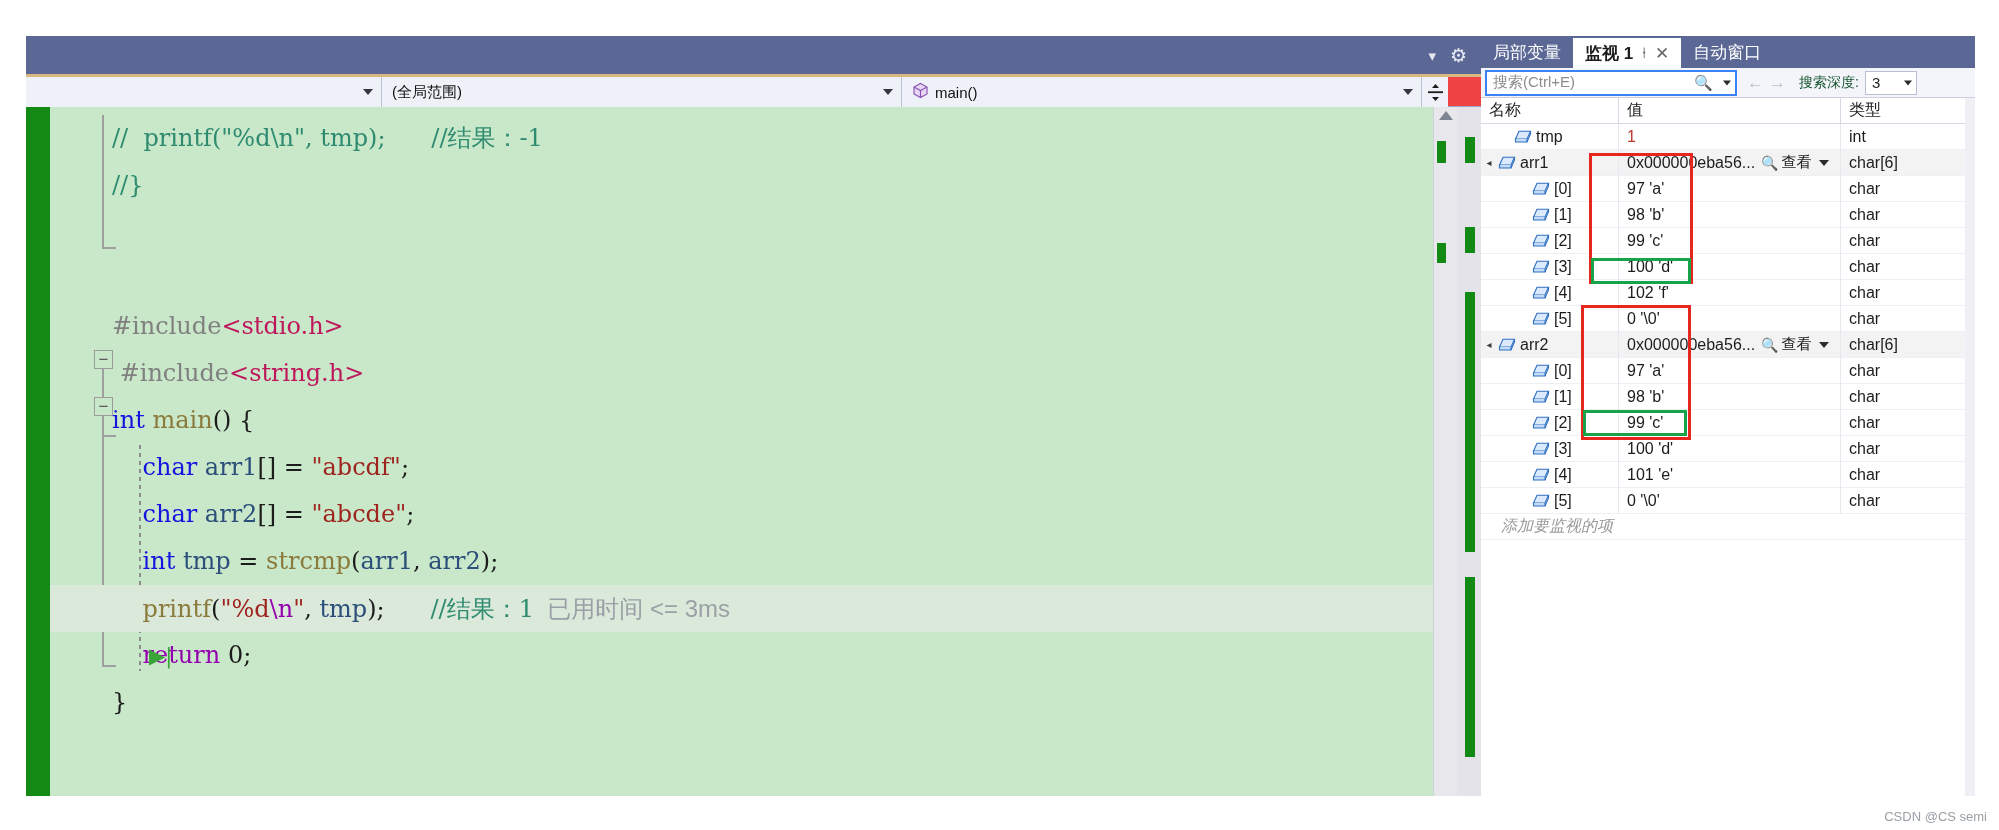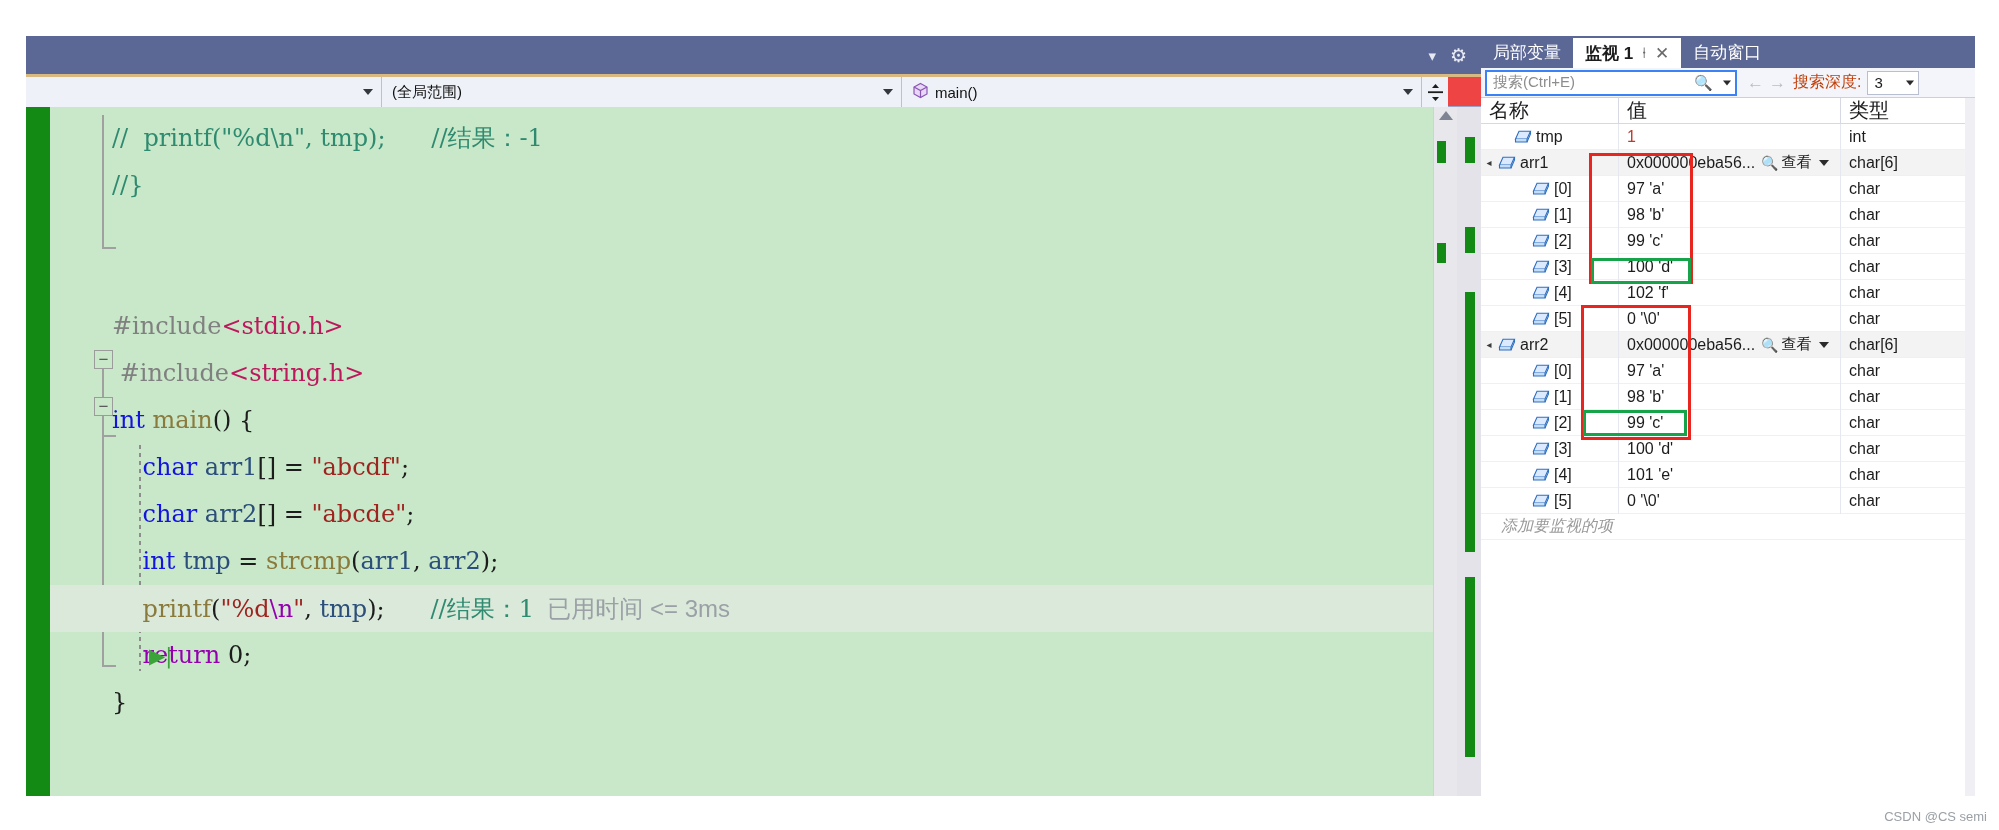--- a/index.html
+++ b/index.html
@@ -223,21 +223,21 @@
     position: absolute; right: 22px; top: 50%; transform: translateY(-50%);
     color: #3a57a8; font-size: 15px;
   }
   .w-search .drop {
     position: absolute; right: 4px; top: 50%; transform: translateY(-50%);
     width: 0; height: 0;
     border-left: 4px solid transparent; border-right: 4px solid transparent;
     border-top: 5px solid #2b2b2b;
   }
   .w-arrows { margin-left: 10px; color: #b8bcc8; font-size: 17px; letter-spacing: 5px; }
-  .w-depth-lbl { margin-left: 2px; font-size: 16px; color: #c2410c; }
+  .w-depth-lbl { margin-left: 8px; font-size: 14px; color: #14532d; }
   .w-depth-box {
     margin-left: 6px; width: 52px; height: 24px;
     background: #ffffff; border: 1px solid #b9bed0;
     display: flex; align-items: center; padding-left: 6px;
     font-size: 15px; color: #1c1c1c; position: relative;
   }
   .w-depth-box .drop {
     position: absolute; right: 4px; top: 50%; transform: translateY(-50%);
     width: 0; height: 0;
     border-left: 4px solid transparent; border-right: 4px solid transparent;
@@ -251,21 +251,21 @@
     background: #ffffff;
     font-size: 16px;
   }
   .w-head {
     display: flex; height: 26px; align-items: center;
     border-bottom: 1px solid #d6d9e4;
     background: #ffffff;
   }
   .w-head .hc {
     height: 26px; display: flex; align-items: center;
-    padding-left: 8px; color: #1c1c1c; font-size: 20px;
+    padding-left: 8px; color: #1c1c1c; font-size: 16px;
     border-right: 1px solid #d6d9e4;
   }
   .hc.c-name { width: 138px; }
   .hc.c-val  { width: 222px; }
   .hc.c-type { width: 134px; border-right: none; }
 
   .w-row {
     display: flex; height: 26px; align-items: center;
     border-bottom: 1px solid #eef0f5;
     position: relative;

